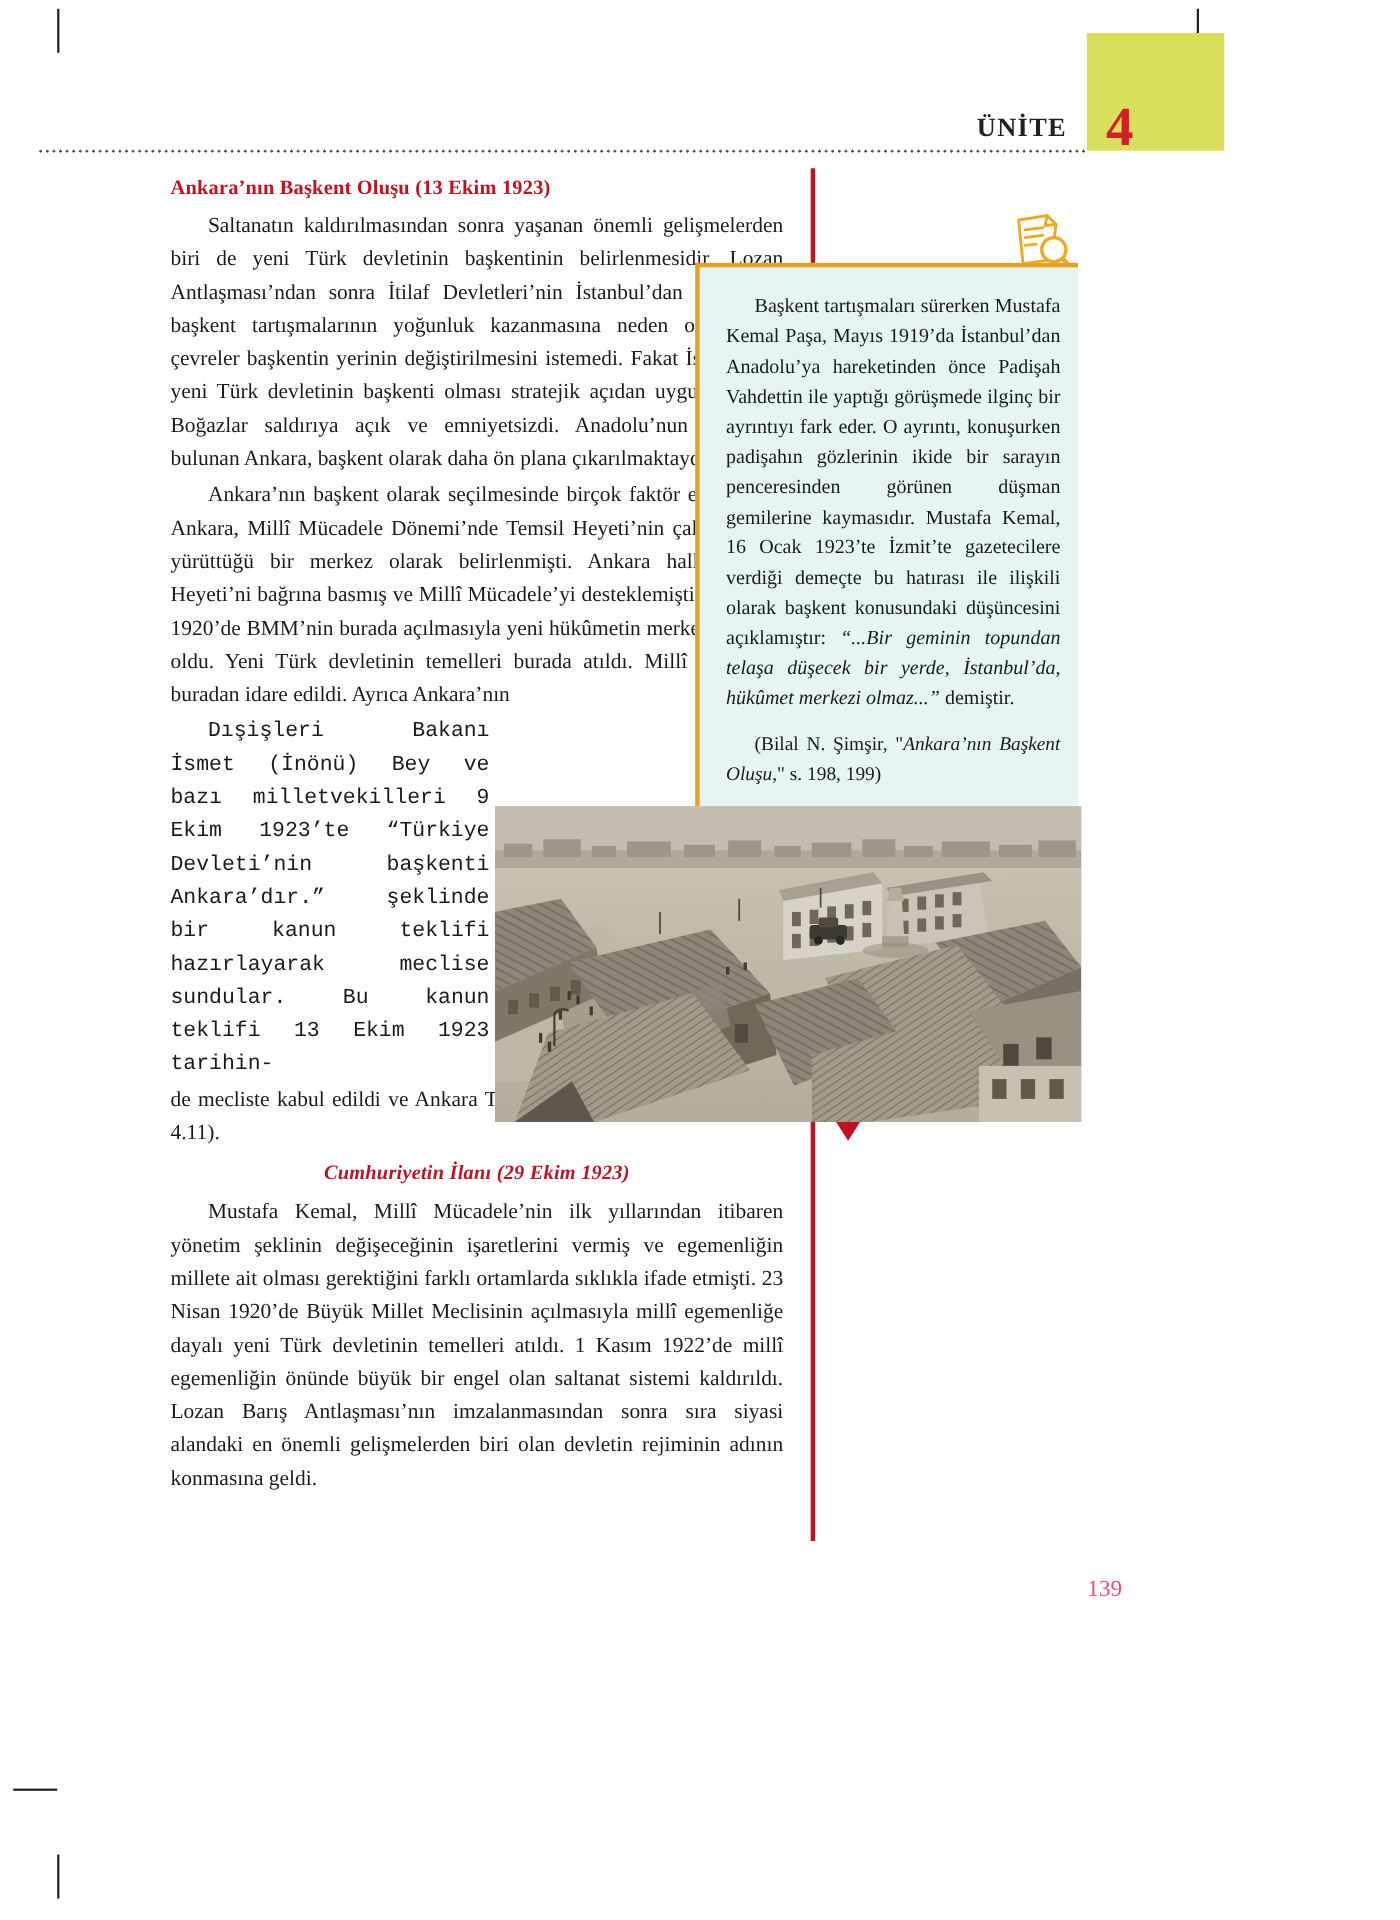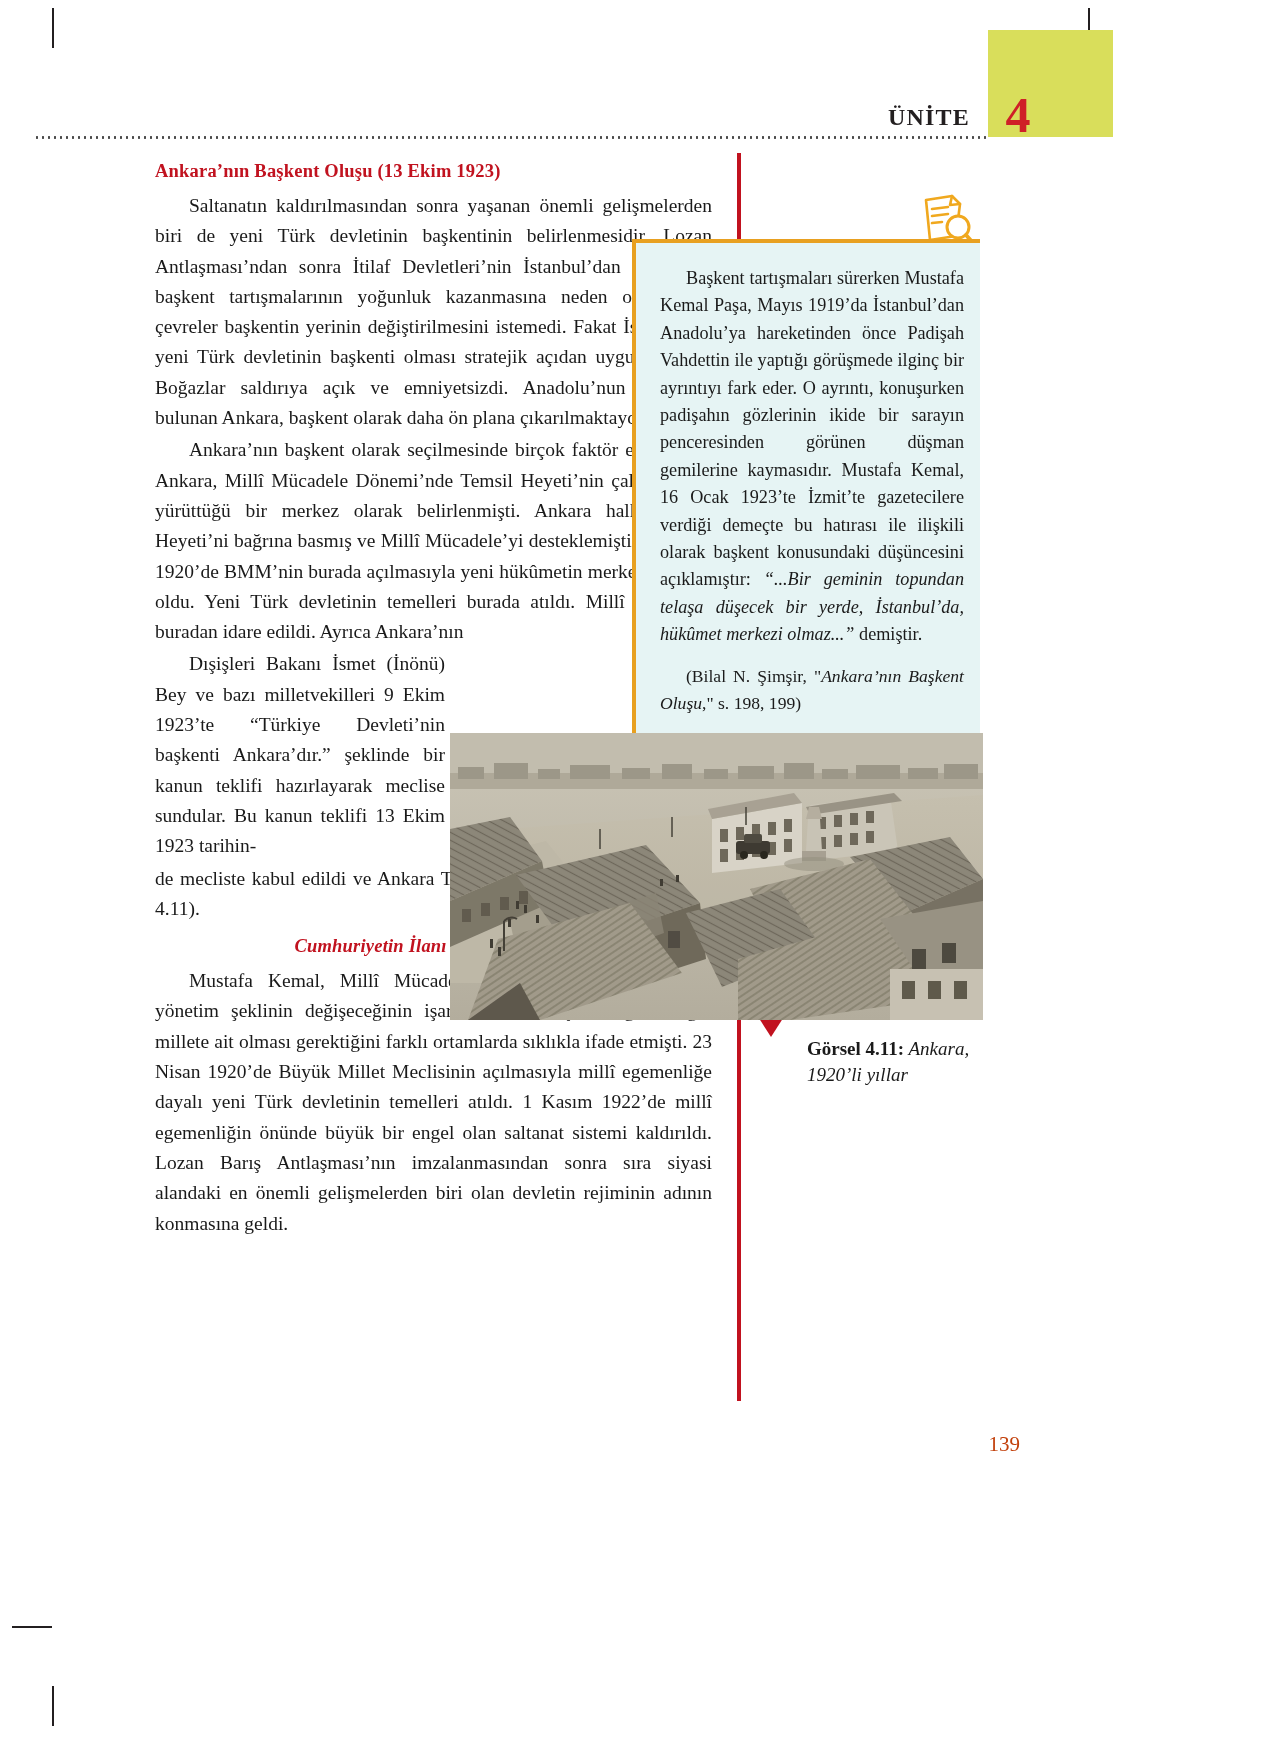--- a/index.html
+++ b/index.html
@@ -111,21 +111,21 @@
     font-family: "Liberation Serif", serif;
     font-size: 19.5px;
     line-height: 30.3px;
     text-align: justify;
     text-indent: 34px;
     margin: 0 0 2px 0;
     hyphens: manual;
   }
   
   p.narrow { width: 287px; }
-  p.mid    { width: 290px; }
+  p.mid    { width: 290px; font-family: Liberation Mono, monospace; }
 
   
   .infobox {
     position: absolute;
     left: 632px;
     top: 239px;
     width: 348px;
     background: #e6f4f4;
     border-left: 4px solid #e8a020;
     border-top: 4px solid #e8a020;
@@ -182,21 +182,21 @@
 
   
   .page-no {
     position: absolute;
     left: 900px;
     top: 1432px;
     width: 120px;
     text-align: right;
     font-family: "Liberation Serif", serif;
     font-size: 21px;
-    color: #c2410c;
+    color: #ec4899;
   }
 </style>
 </head>
 <body>
 
 <div id="page">
 
   <div class="crop-mark cm-v" style="left:52px;  top:8px;"></div>
   <div class="crop-mark cm-v" style="left:1088px;top:8px;"></div>
   <div class="crop-mark cm-v" style="left:52px;  top:1686px;"></div>
@@ -386,19 +386,16 @@
       <g stroke="#4a463c" stroke-width="1.6">
         <path d="M150 116 L150 96"></path>
           <path d="M222 104 L222 84"></path>
           <path d="M296 92 L296 74"></path>
       </g>
 
       <rect width="533" height="287" fill="#8a8472" opacity=".06"></rect>
     </svg>
   </div>
 
-  <div class="caption">
-    <b>Görsel 4.11:</b><span class="ci"> Ankara, 1920’li yıllar</span>
-  </div>
 
   <div class="page-no">139</div>
 
 </div>
 
 </body></html>

